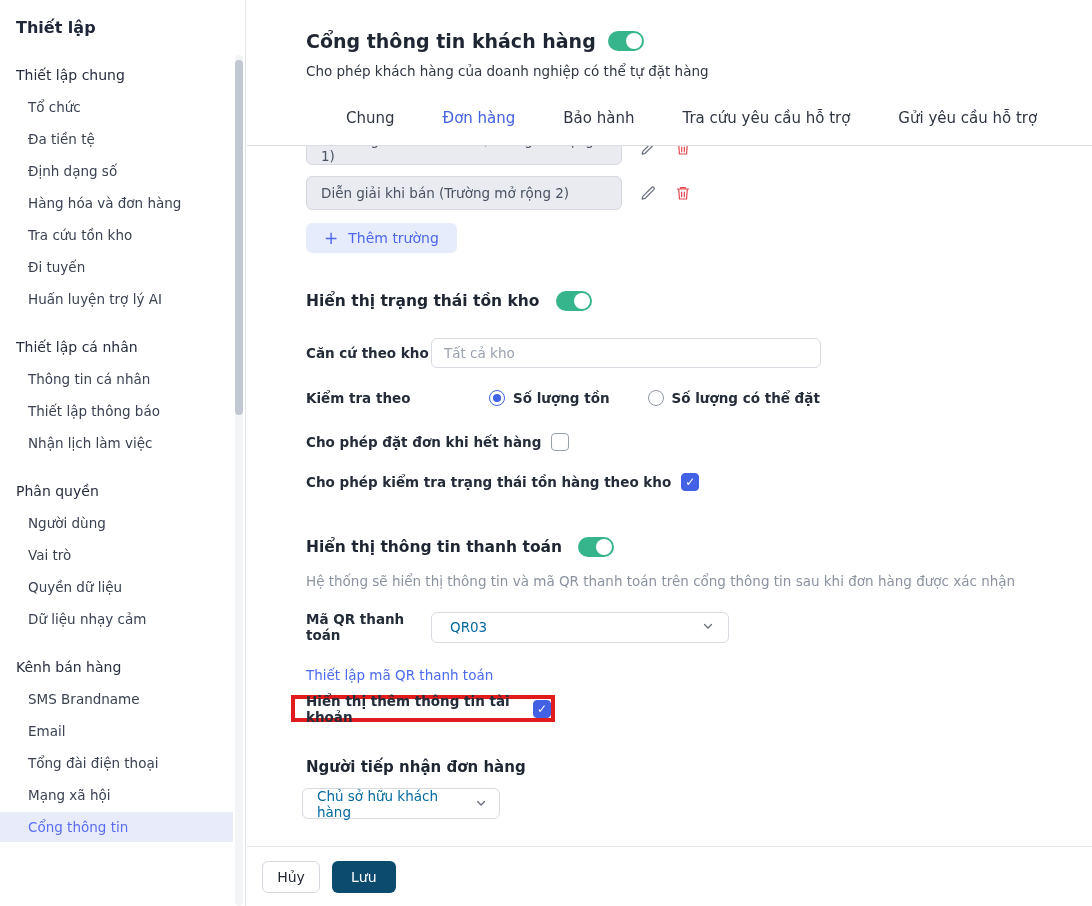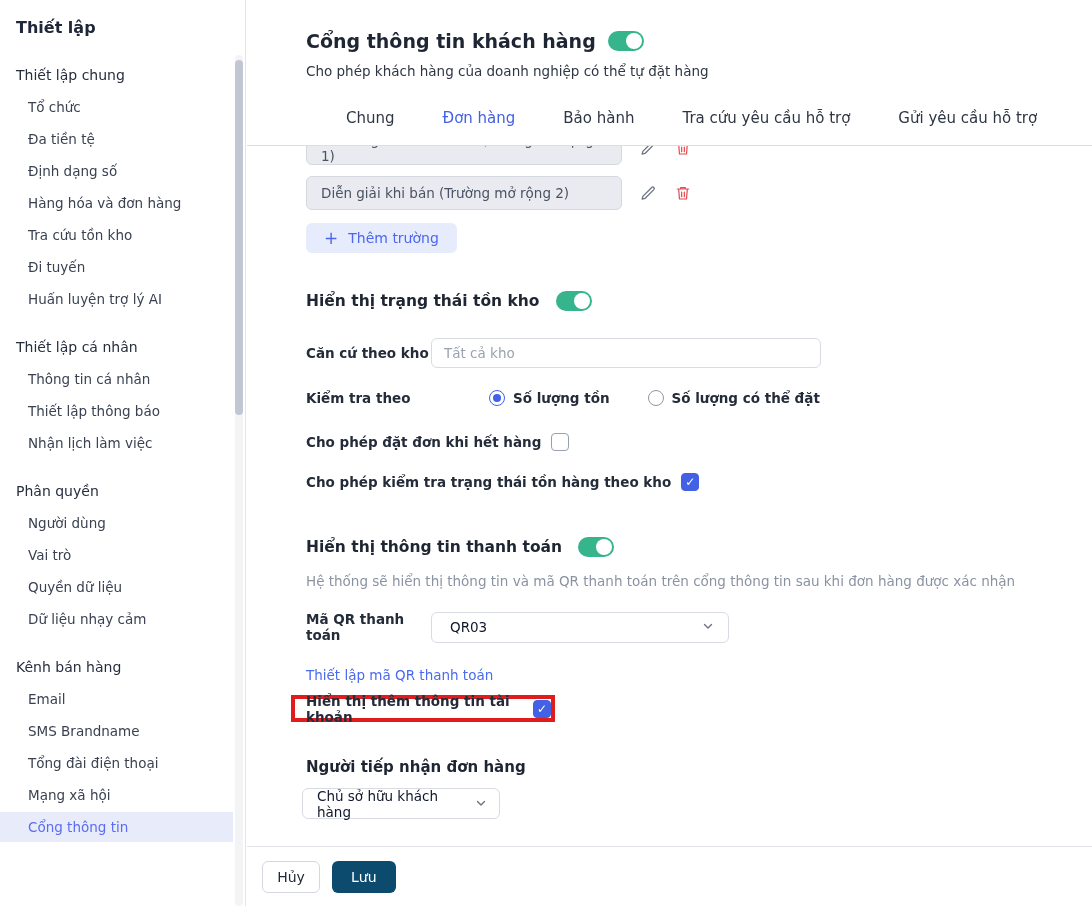--- a/index.html
+++ b/index.html
@@ -68,21 +68,21 @@
 
   .check-row { display:flex; align-items:center; gap:10px; }
   .checkbox { width:18px; height:18px; border-radius:4px; border:1.5px solid #98a0ae; background:#fff; cursor:pointer; flex:0 0 auto; }
   .checkbox.checked { background:#4361e4; border-color:#4361e4; color:#fff; display:flex; align-items:center;
                       justify-content:center; font-size:12px; line-height:1; }
   .check-label { font-size:13.5px; font-weight:600; color:#242c3a; }
 
   .section-desc { margin-top:16px; font-size:13.5px; color:#8b93a2; }
 
   .select-box { height:31px; border:1px solid #d8dbe2; border-radius:6px; background:#fff; display:inline-flex;
-                align-items:center; justify-content:space-between; font-size:13.5px; color:#0f172a; cursor:pointer;gap:20px; }
+                align-items:center; justify-content:space-between; font-size:13.5px; color:#0369a1; cursor:pointer;gap:20px; }
   .qr-select { width:298px; padding:0 14px 0 18px; }
   .link { margin-top:24px; font-size:13.5px; color:#4a6af0; cursor:pointer; display:inline-block; }
 
   .annotation-box { margin-top:12px; margin-left:-15px; width:264px; height:27px; border:4px solid #e01c1c;
                     display:flex; align-items:center; gap:10px; padding-left:11px; }
 
   .sub-section-title { margin-top:36px; font-size:15px; font-weight:700; color:#1f2633; }
   .recipient-select { width:198px; margin-top:12px; margin-left:-4px; padding:0 12px 0 14px; }
 
   .footer { position:absolute; left:0; right:0; bottom:0; height:60px; border-top:1px solid #e2e4e9;
@@ -115,22 +115,22 @@
       <div class="nav-item">Thiết lập thông báo</div>
       <div class="nav-item">Nhận lịch làm việc</div>
 
       <div class="nav-section-label">Phân quyền</div>
       <div class="nav-item">Người dùng</div>
       <div class="nav-item">Vai trò</div>
       <div class="nav-item">Quyền dữ liệu</div>
       <div class="nav-item">Dữ liệu nhạy cảm</div>
 
       <div class="nav-section-label">Kênh bán hàng</div>
+      <div class="nav-item">SMS Brandname</div>
       <div class="nav-item">Email</div>
-      <div class="nav-item">SMS Brandname</div>
       <div class="nav-item">Tổng đài điện thoại</div>
       <div class="nav-item">Mạng xã hội</div>
       <div class="nav-item active">Cổng thông tin</div>
 
     </nav>
     <div class="sb-track"></div>
     <div class="sb-thumb"></div>
   </aside>
 
   <main class="main">

